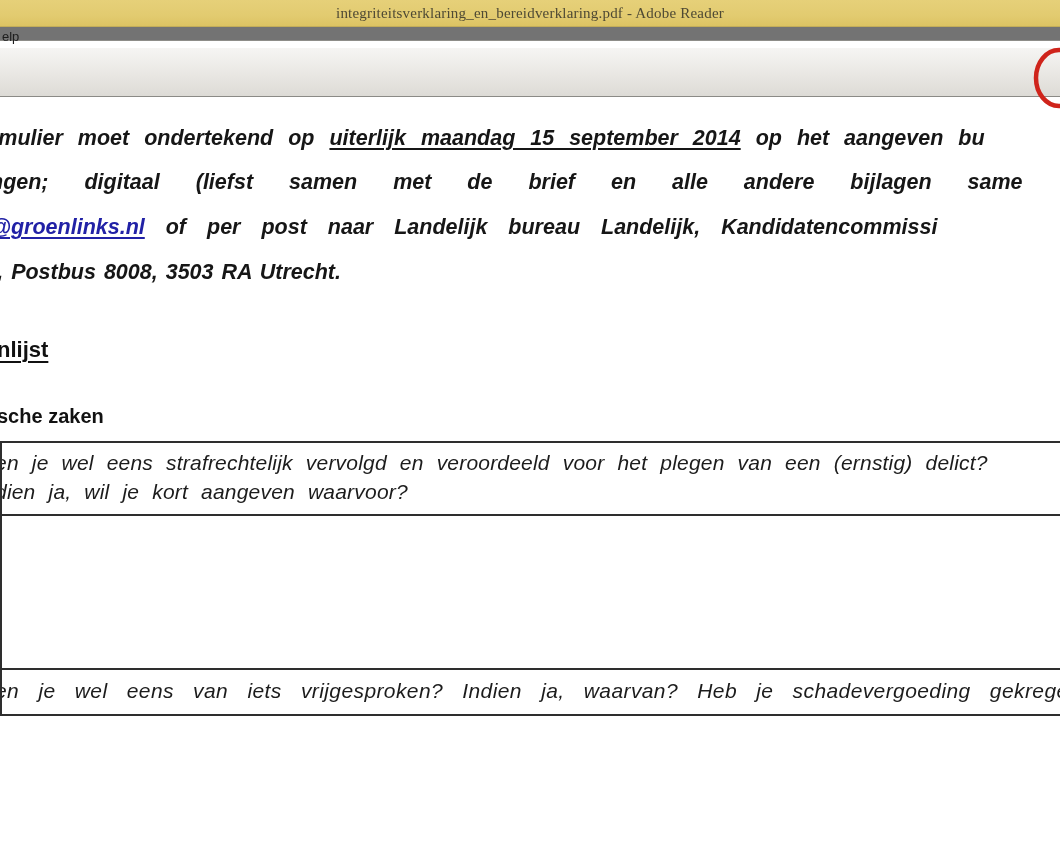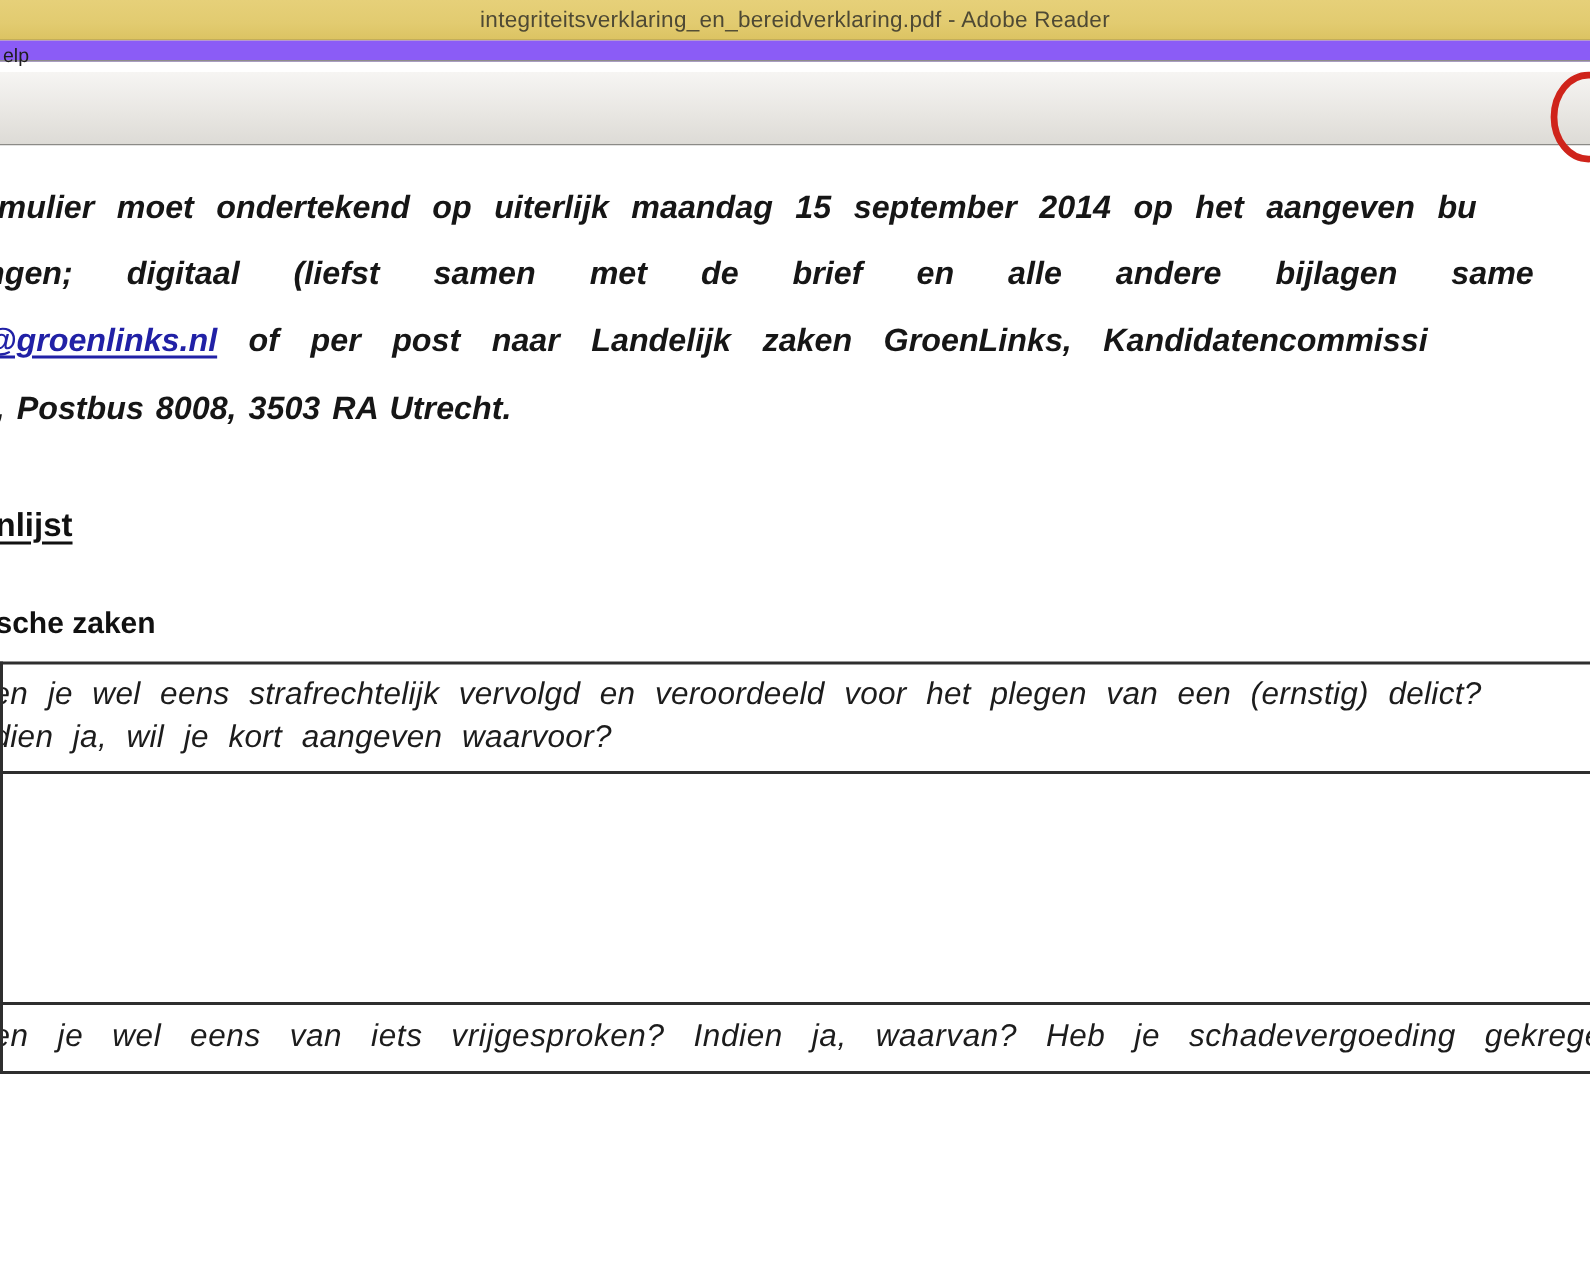--- a/index.html
+++ b/index.html
@@ -3,25 +3,25 @@
 <meta charset="utf-8">
 <style>
   * { margin:0; padding:0; box-sizing:border-box; }
   html,body { width:1060px; height:848px; overflow:hidden; font-family:"Liberation Sans", sans-serif; background:#fff; }
   .window { position:relative; width:1060px; height:848px; overflow:hidden; }
 
   
   .titlebar { position:absolute; left:0; top:0; width:100%; height:27px;
     background:linear-gradient(180deg,#e6d079 0%,#e2cb70 60%,#dcc363 100%);
     border-bottom:1px solid #c3ad59; display:flex; align-items:center; justify-content:center; }
-  .titlebar-text { font-size:15px; color:#4e4934; letter-spacing:0.2px; }
+  .titlebar-text { font-size:15px; color:#4e4934; letter-spacing:0.2px;font-family:Liberation Serif, serif; }
 
   
   .menubar { position:absolute; left:0; top:27px; width:100%; height:14px;
-    background:#8b5cf6; border-bottom:1px solid #8e8d89; }
+    background:#737373; border-bottom:1px solid #8e8d89; }
   .menu-item { position:absolute; left:-2px; top:2px; font-size:13px; color:#1d1d1d; padding:0 4px; }
 
   
   .toolbar { position:absolute; left:0; top:48px; width:100%; height:49px;
     background:linear-gradient(180deg,#f6f5f3 0%,#e9e7e3 55%,#dddbd6 100%);
     border-bottom:1px solid #8b8a86; }
   .circle-btn { position:absolute; width:27px; height:27px; top:59px; border-radius:50%;
     background:linear-gradient(180deg,#fdfdfd,#d9d9d9); border:1px solid #868686;
     display:flex; align-items:center; justify-content:center; }
   .circle-btn.disabled { opacity:.55; }
@@ -45,21 +45,21 @@
     border:1px dotted #9a9a96; border-right:none; }
 
   
   .doc { position:absolute; left:0; top:97px; width:1060px; height:751px; background:#ffffff; overflow:hidden; }
   .para-line { position:absolute; left:-10px; white-space:nowrap; font-size:21.5px; font-weight:bold;
     font-style:italic; color:#161616; }
   .ws1 { word-spacing:9px; }
   .ws2 { word-spacing:30px; }
   .ws3 { word-spacing:15px; }
   .ws4 { word-spacing:2px; }
-  .u-date { text-decoration-thickness:2px; text-underline-offset:3px; }
+  .u-date { text-decoration:underline; text-decoration-thickness:2px; text-underline-offset:3px; }
   .link { color:#2121a6; text-decoration:underline; text-decoration-thickness:2px; text-underline-offset:3px; }
   .h-list { position:absolute; left:-3px; font-size:22px; font-weight:bold; color:#111;
     text-decoration:underline; text-decoration-thickness:2px; text-underline-offset:4px; }
   .h-section { position:absolute; left:-3px; font-size:20px; font-weight:bold; color:#111; }
   .question { position:absolute; left:-5px; white-space:nowrap; font-style:italic; font-size:21px;
     color:#1c1c1c; line-height:29px; }
   .q1 { word-spacing:7px; letter-spacing:0.2px; }
   .q2 { word-spacing:13px; letter-spacing:0.4px; }
   .hline { position:absolute; left:0; width:1060px; height:2px; background:#2e2e2e; }
   .vline { position:absolute; left:0; width:2px; background:#2e2e2e; }
@@ -185,21 +185,21 @@
   <svg class="red-ellipse" viewBox="0 0 54 62">
     <ellipse cx="27" cy="31" rx="23" ry="28" fill="none" stroke="#cf241b" stroke-width="4.5"></ellipse>
   </svg>
 
   <div class="doc">
 
     <div class="para-line ws1" style="top:29px;"><span>rmulier moet ondertekend op </span><span class="u-date">uiterlijk maandag 15 september 2014</span><span> op het aangeven bu</span></div>
 
     <div class="para-line ws2" style="top:73px;">ngen; digitaal (liefst samen met de brief en alle andere bijlagen same</div>
 
-    <div class="para-line ws3" style="top:118px;"><span class="link">@groenlinks.nl</span><span> of per post naar Landelijk zaken GroenLinks, Kandidatencommissi</span></div>
+    <div class="para-line ws3" style="top:118px;"><span class="link">@groenlinks.nl</span><span> of per post naar Landelijk bureau Landelijk, Kandidatencommissi</span></div>
 
     <div class="para-line ws4" style="top:163px;">r, Postbus 8008, 3503 RA Utrecht.</div>
 
     <div class="h-list" style="top:240px;">nlijst</div>
 
     <div class="h-section" style="top:308px;">sche zaken</div>
 
     <div class="hline" style="top:344px;"></div>
 
     <div class="question q1" style="top:351px;">

